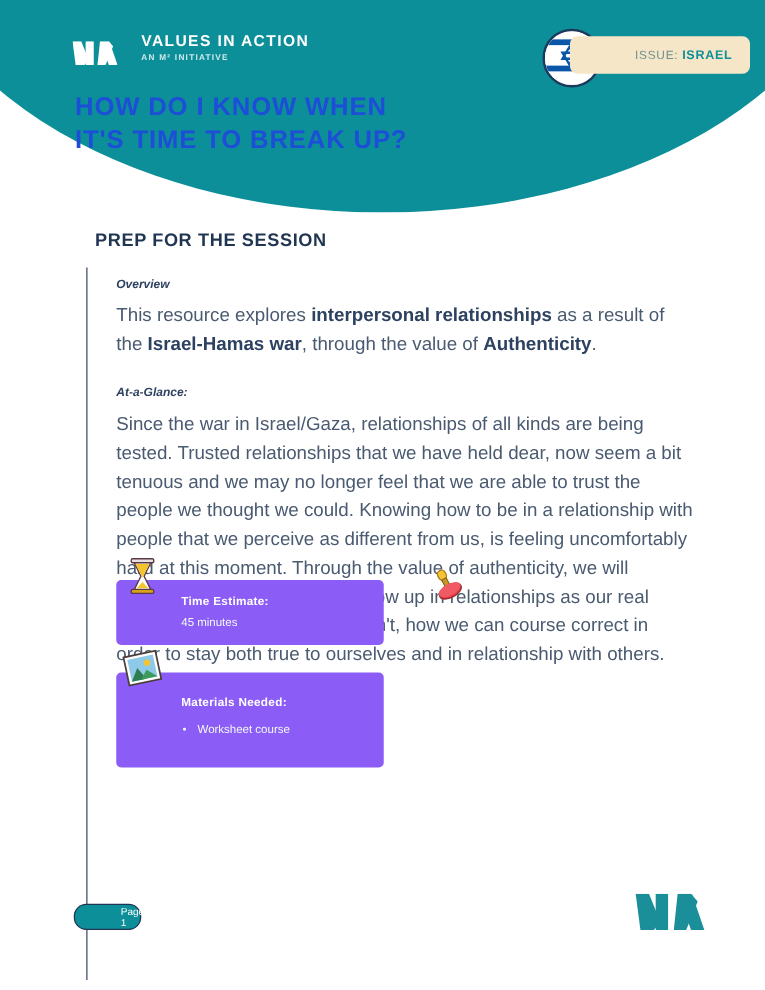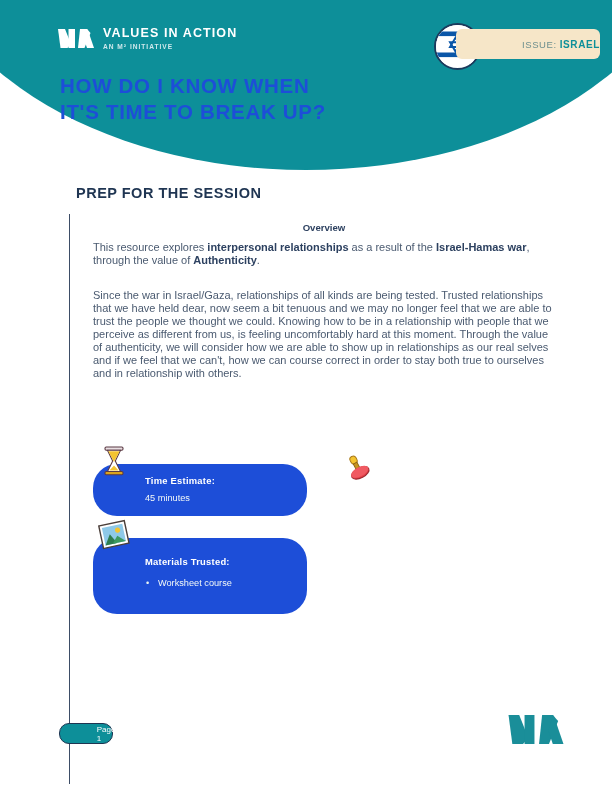--- a/index.html
+++ b/index.html
@@ -32,22 +32,22 @@
     width: 772px;
     height: 500px;
     background: #0d8f99;
     border-radius: 50% / 50%;
   }
   #brand-logo {
     position: absolute;
     left: 58px;
     top: 24px;
     display: flex;
-    align-items: center;
-    gap: 9px;
+    align-items: flex-end;
+    gap: 19px;
   }
   #via-mark {
     display: block;
   }
   #brand-text-wrap {
     padding-top: 2px;
   }
   #brand-name {
     color: #ffffff;
     font-size: 12.5px;
@@ -68,21 +68,21 @@
     position: absolute;
     left: 456px;
     top: 29px;
     width: 144px;
     height: 30px;
     background: #f6e6c8;
     border-radius: 6px;
     display: flex;
     align-items: center;
     justify-content: flex-end;
-    padding-right: 0;
+    padding-right: 14px;
     box-sizing: border-box;
   }
   #issue-label {
     font-size: 9.5px;
     letter-spacing: 0.6px;
     color: #6d8f8e;
   }
   #issue-value {
     font-size: 10px;
     letter-spacing: 0.6px;
@@ -134,50 +134,50 @@
   }
 
   #content {
     position: absolute;
     left: 93px;
     top: 222px;
     width: 462px;
   }
   .block-label {
     font-size: 9.6px;
+    font-style: italic;
     font-weight: bold;
     color: #2d4160;
     margin-bottom: 8px;
-    text-align: center;
   }
   .body-copy {
-    font-size: 11px;
-    line-height: 13px;
+    font-size: 15px;
+    line-height: 23px;
     color: #4a5a70;
   }
   .body-copy b {
     color: #2d4160;
     font-weight: bold;
   }
   #at-a-glance-block {
     margin-top: 22px;
   }
 
   
   #cards {
     position: absolute;
     left: 93px;
     top: 458px;
     width: 462px;
     height: 160px;
   }
   .card {
     position: absolute;
-    background: #1d4ed8;
-    border-radius: 24px;
+    background: #8b5cf6;
+    border-radius: 4px;
     box-sizing: border-box;
   }
   #card-time {
     left: 0;
     top: 6px;
     width: 214px;
     height: 52px;
     padding: 11px 0 0 52px;
   }
   #card-materials {
@@ -305,34 +305,35 @@
 <div id="left-rule"></div>
 
 <div id="content">
 
   <div>
     <div class="block-label">Overview</div>
     <div class="body-copy"><span>This resource explores </span><b>interpersonal relationships</b><span> as a result of the </span><b>Israel-Hamas war</b><span>, through the value of </span><b>Authenticity</b><span>.</span></div>
   </div>
 
   <div id="at-a-glance-block">
+    <div class="block-label">At-a-Glance:</div>
     <div class="body-copy">Since the war in Israel/Gaza, relationships of all kinds are being tested. Trusted relationships that we have held dear, now seem a bit tenuous and we may no longer feel that we are able to trust the people we thought we could. Knowing how to be in a relationship with people that we perceive as different from us, is feeling uncomfortably hard at this moment. Through the value of authenticity, we will consider how we are able to show up in relationships as our real selves and if we feel that we can't, how we can course correct in order to stay both true to ourselves and in relationship with others.</div>
   </div>
 
 </div>
 
 <div id="cards">
 
   <div class="card" id="card-time">
     <div class="card-title">Time Estimate:</div>
     <div class="card-sub">45 minutes</div>
   </div>
 
   <div class="card" id="card-materials">
-    <div class="card-title">Materials Trusted:</div>
+    <div class="card-title">Materials Needed:</div>
     <ul class="card-list">
       <li>Worksheet course</li>
     </ul>
   </div>
 
 
   <svg class="card-icon" id="icon-hourglass" viewBox="0 0 34 34">
     <rect x="8" y="3" width="18" height="3.2" rx="1.2" fill="#e9dfe2" stroke="#5b3a44" stroke-width="1.1"></rect>
     <rect x="8" y="27.5" width="18" height="3.2" rx="1.2" fill="#d9a21c" stroke="#5b3a44" stroke-width="1.1"></rect>
     <path d="M10.5 6.3 L23.5 6.3 L18.3 17 L23.5 27.5 L10.5 27.5 L15.7 17 Z" fill="#ffffff" stroke="#5b3a44" stroke-width="1.1"></path>

